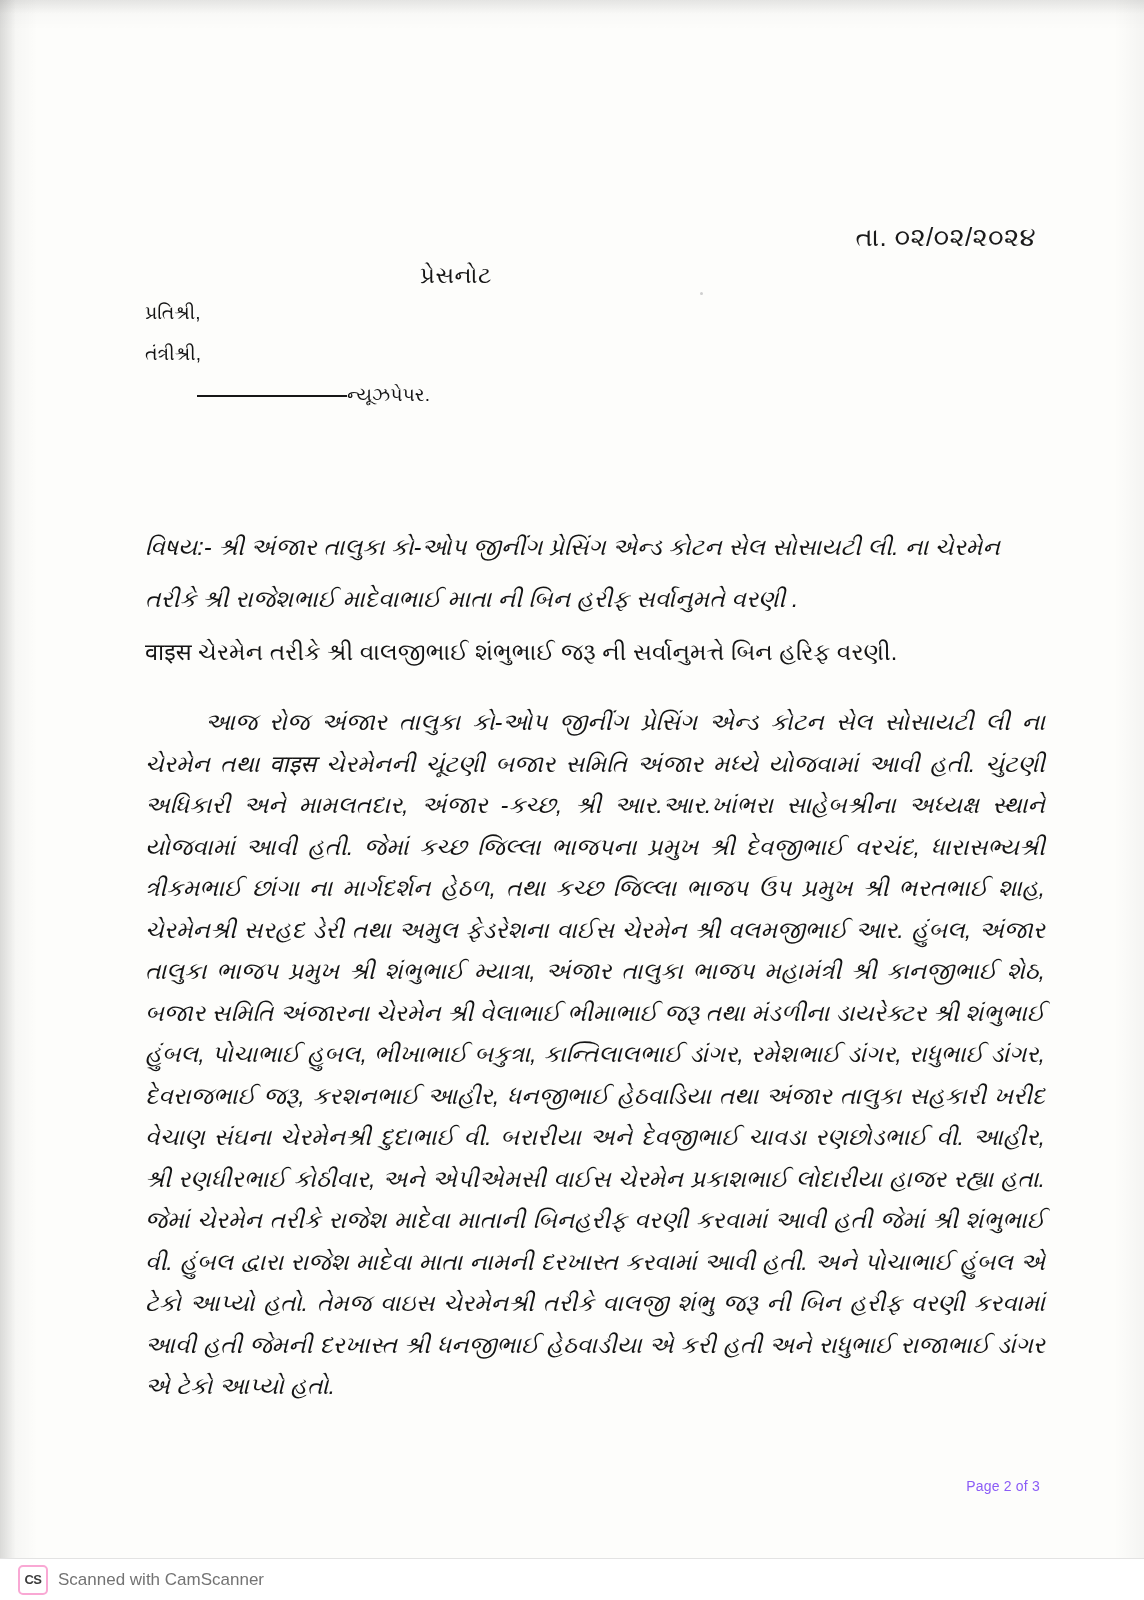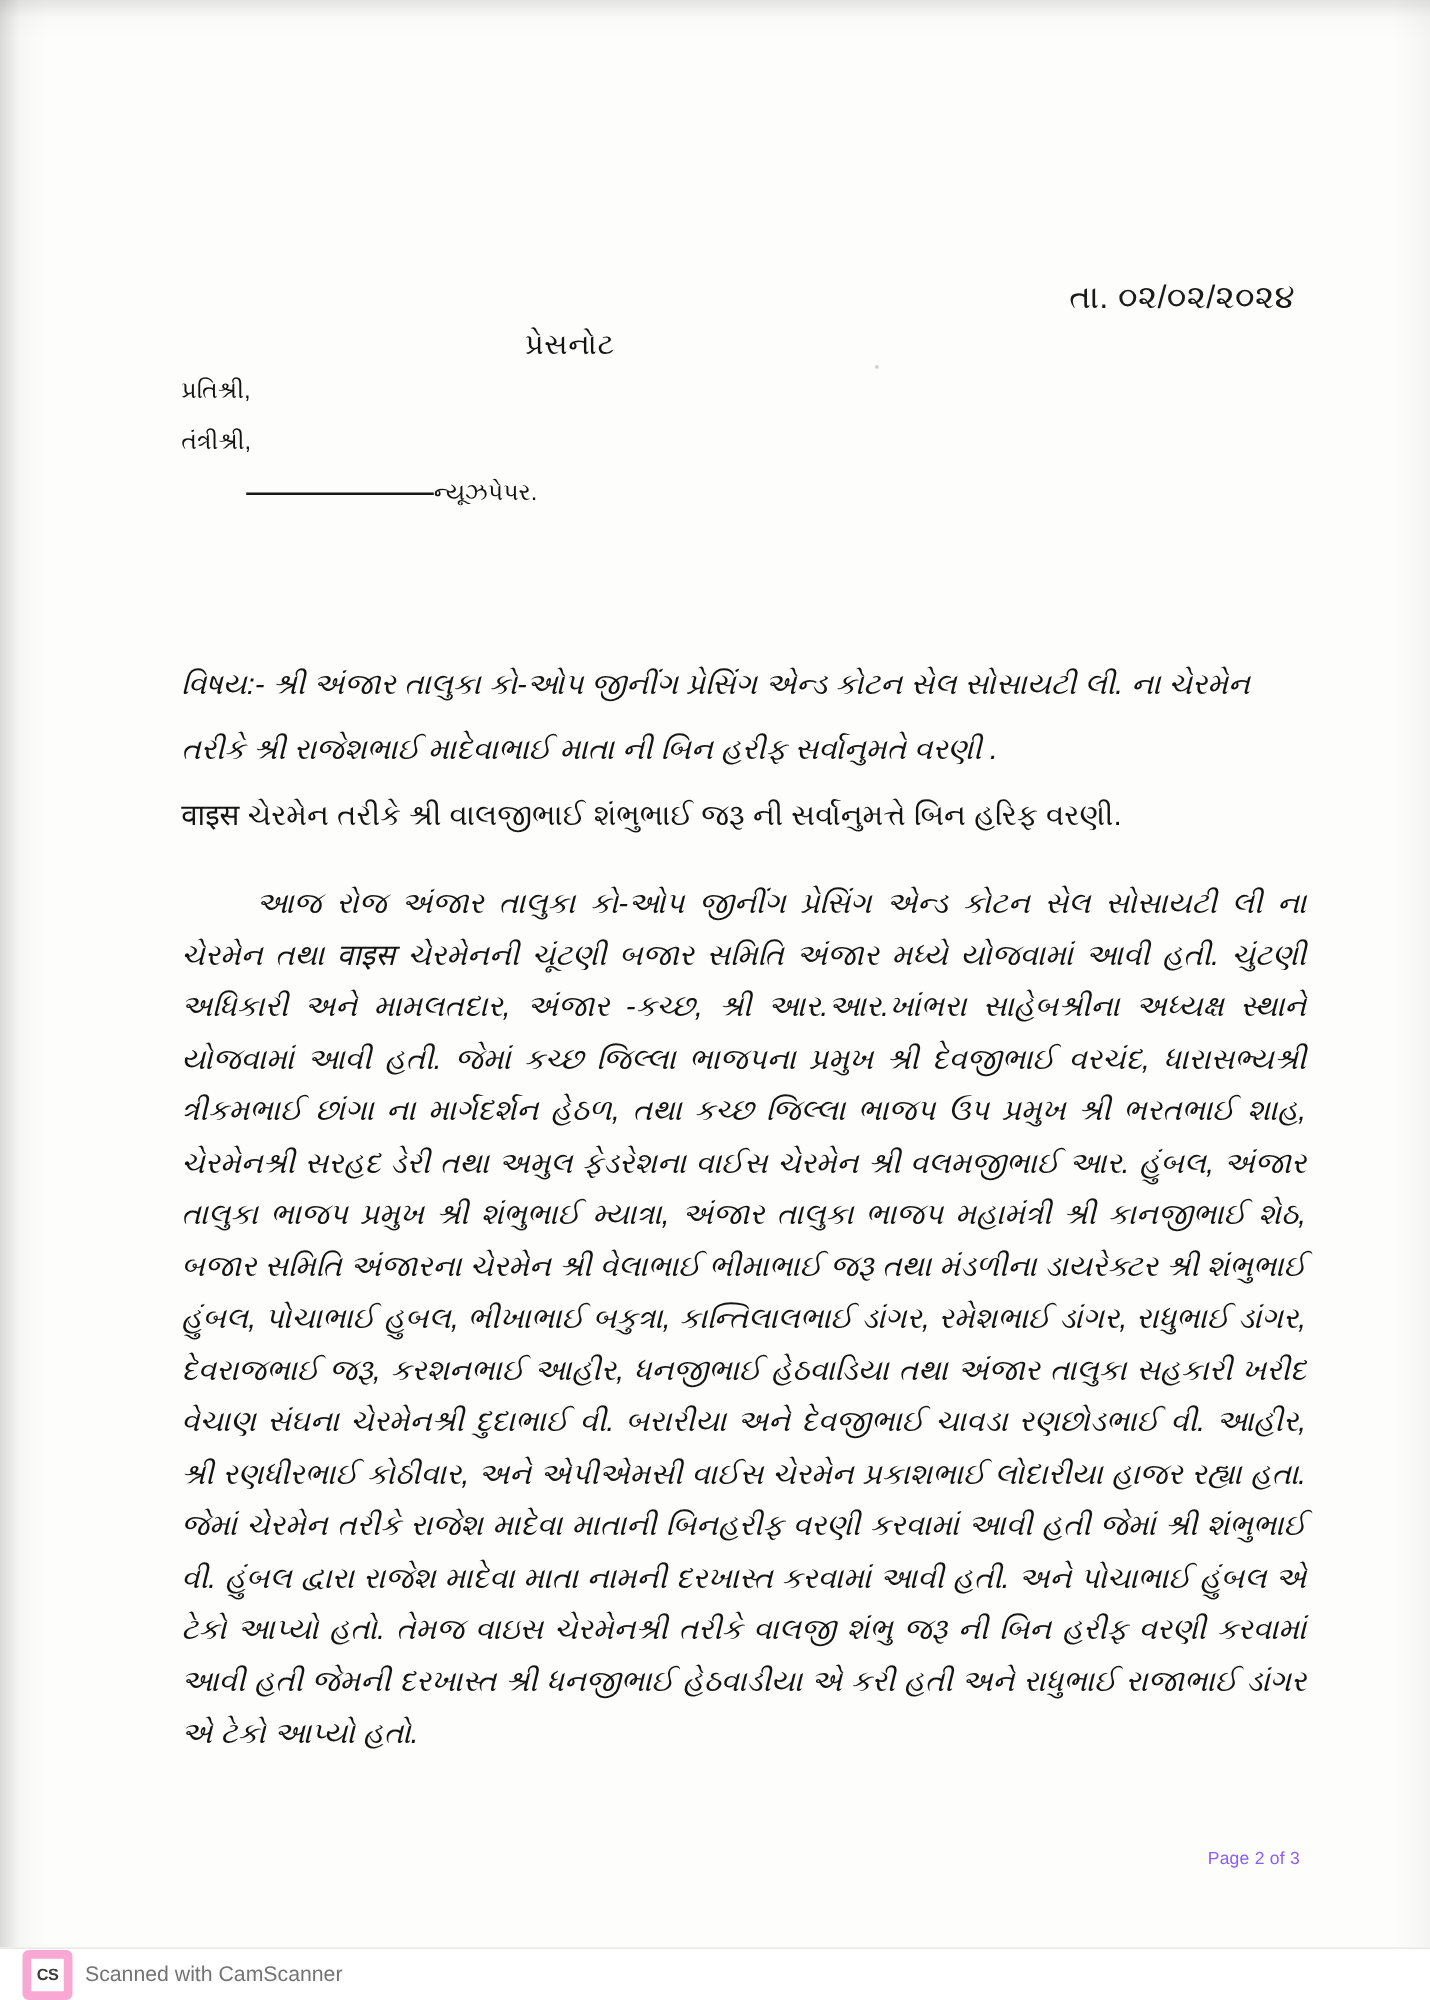--- a/index.html
+++ b/index.html
@@ -119,21 +119,21 @@
     background: #ffffff;
     border-top: 1px solid #e3e3e3;
     display: flex;
     align-items: center;
     padding-left: 18px;
     box-sizing: border-box;
   }
   .cs-badge {
     width: 26px;
     height: 26px;
-    border: 7px solid #f9a8d4;
+    border: 2px solid #f9a8d4;
     border-radius: 5px;
     display: flex;
     align-items: center;
     justify-content: center;
     font-size: 13px;
     font-weight: bold;
     color: #3c3c3c;
     letter-spacing: -0.5px;
     margin-right: 10px;
   }

